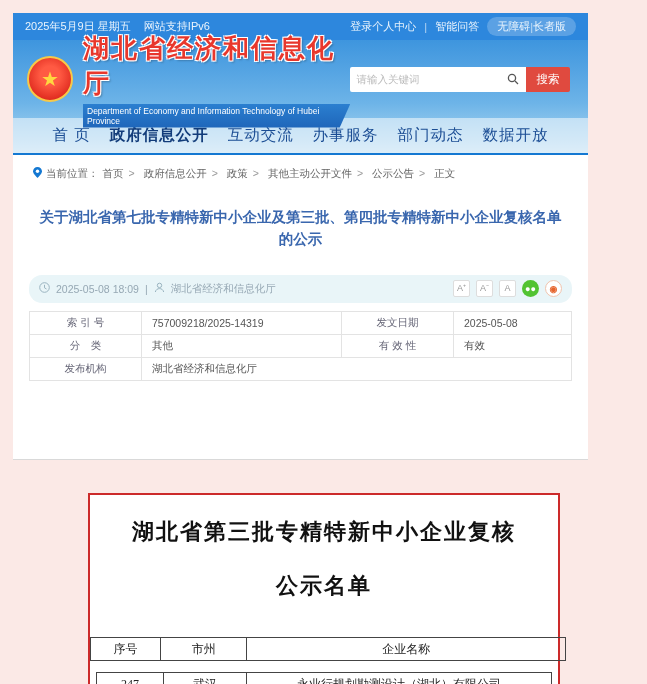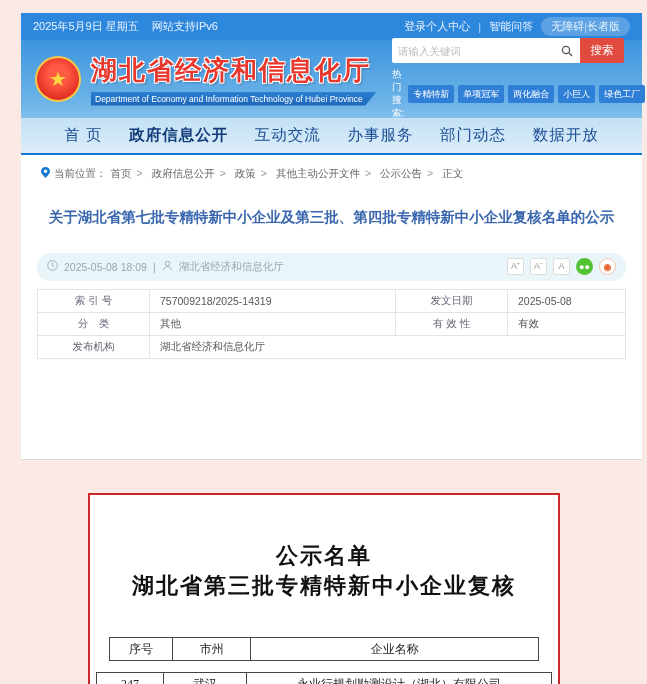--- a/index.html
+++ b/index.html
@@ -1,18 +1,18 @@
 <!DOCTYPE html>
 <html><head>
 <meta charset="utf-8">
 <style>
   * { margin:0; padding:0; box-sizing:border-box; }
   html,body { width:647px; height:684px; overflow:hidden; }
   body { background:#fbe9e6; font-family:"Liberation Sans", sans-serif; }
-  .site { position:absolute; left:21px; top:13px; width:621px; background:#fff; }
+  .site { position:absolute; left:13px; top:13px; width:575px; background:#fff; }
 
   
   .topbar { height:27px; background:#2d87dd; color:#eaf4fd; font-size:11px;
             display:flex; align-items:center; justify-content:space-between; padding:0 12px; }
   .topbar-left span { margin-right:10px; }
   .topbar-right { display:flex; align-items:center; gap:8px; }
   .topbar-right .sep { opacity:.7; }
   .topbar-link { color:#eaf4fd; text-decoration:none; cursor:pointer; }
   .access-pill { background:rgba(255,255,255,.22); border-radius:10px; padding:2px 10px;
                  display:flex; align-items:center; }
@@ -75,21 +75,21 @@
 
   
   .certificate { position:absolute; left:88px; top:493px; width:472px; height:200px;
                  background:#fff; border:2px solid #cc2a2a; padding-top:22px; }
   .cert-title { font-family:"Liberation Serif", serif; font-weight:bold; text-align:center;
                 font-size:22px; color:#111; letter-spacing:2px; }
   .cert-title.l2 { margin-top:24px; }
   .cert-table { border-collapse:collapse; font-family:"Liberation Serif", serif; font-size:12px; color:#222; margin:0 auto; }
   .cert-table td { border:1px solid #444; height:23px; text-align:center; }
   .cert-table .c1 { width:63px; } .cert-table .c2 { width:78px; } .cert-table .c3 { width:287px; }
-  .cert-head { margin-top:36px; width:430px; }
+  .cert-head { margin-top:36px; width:476px; }
   .cert-row { margin-top:11px; width:456px; }
 </style>
 </head>
 <body>
 
 <div class="site">
 
   <div class="topbar">
     <div class="topbar-left">
       <span>2025年5月9日 星期五</span>
@@ -119,28 +119,20 @@
       <div class="search-area">
         <div class="search-box">
           <input class="search-input" placeholder="请输入关键词" style="">
           <button class="mag-btn">
             <svg width="12" height="12" viewBox="0 0 12 12">
                 <circle cx="5" cy="5" r="3.6" fill="none" stroke="#555" stroke-width="1.3"></circle>
                 <line x1="8" y1="8" x2="11" y2="11" stroke="#555" stroke-width="1.3"></line>
               </svg>
           </button>
           <button class="search-btn">搜索</button>
-        </div>
-        <div class="hot-row">
-          <span>热门搜索:</span>
-          <button class="hot-btn">专精特新</button>
-          <button class="hot-btn">单项冠军</button>
-          <button class="hot-btn">两化融合</button>
-          <button class="hot-btn">小巨人</button>
-          <button class="hot-btn">绿色工厂</button>
         </div>
       </div>
     </div>
 
     <div class="nav">
       <span class="nav-item">首 页</span>
       <span class="nav-item active">政府信息公开</span>
       <span class="nav-item">互动交流</span>
       <span class="nav-item">办事服务</span>
       <span class="nav-item">部门动态</span>
@@ -212,22 +204,22 @@
         <td class="lbl">发布机构</td>
         <td colspan="3">湖北省经济和信息化厅</td>
       </tr>
     </tbody>
       </table>
 
   </div>
 </div>
 
 <div class="certificate">
+  <div class="cert-title">湖北省第三批专精特新中小企业复核</div>
   <div class="cert-title l2">公示名单</div>
-  <div class="cert-title">湖北省第三批专精特新中小企业复核</div>
 
   <table class="cert-table cert-head">
     <tbody>
         <tr>
       <td class="c1">序号</td>
       <td class="c2">市州</td>
       <td class="c3">企业名称</td>
     </tr>
   </tbody>
     </table>

